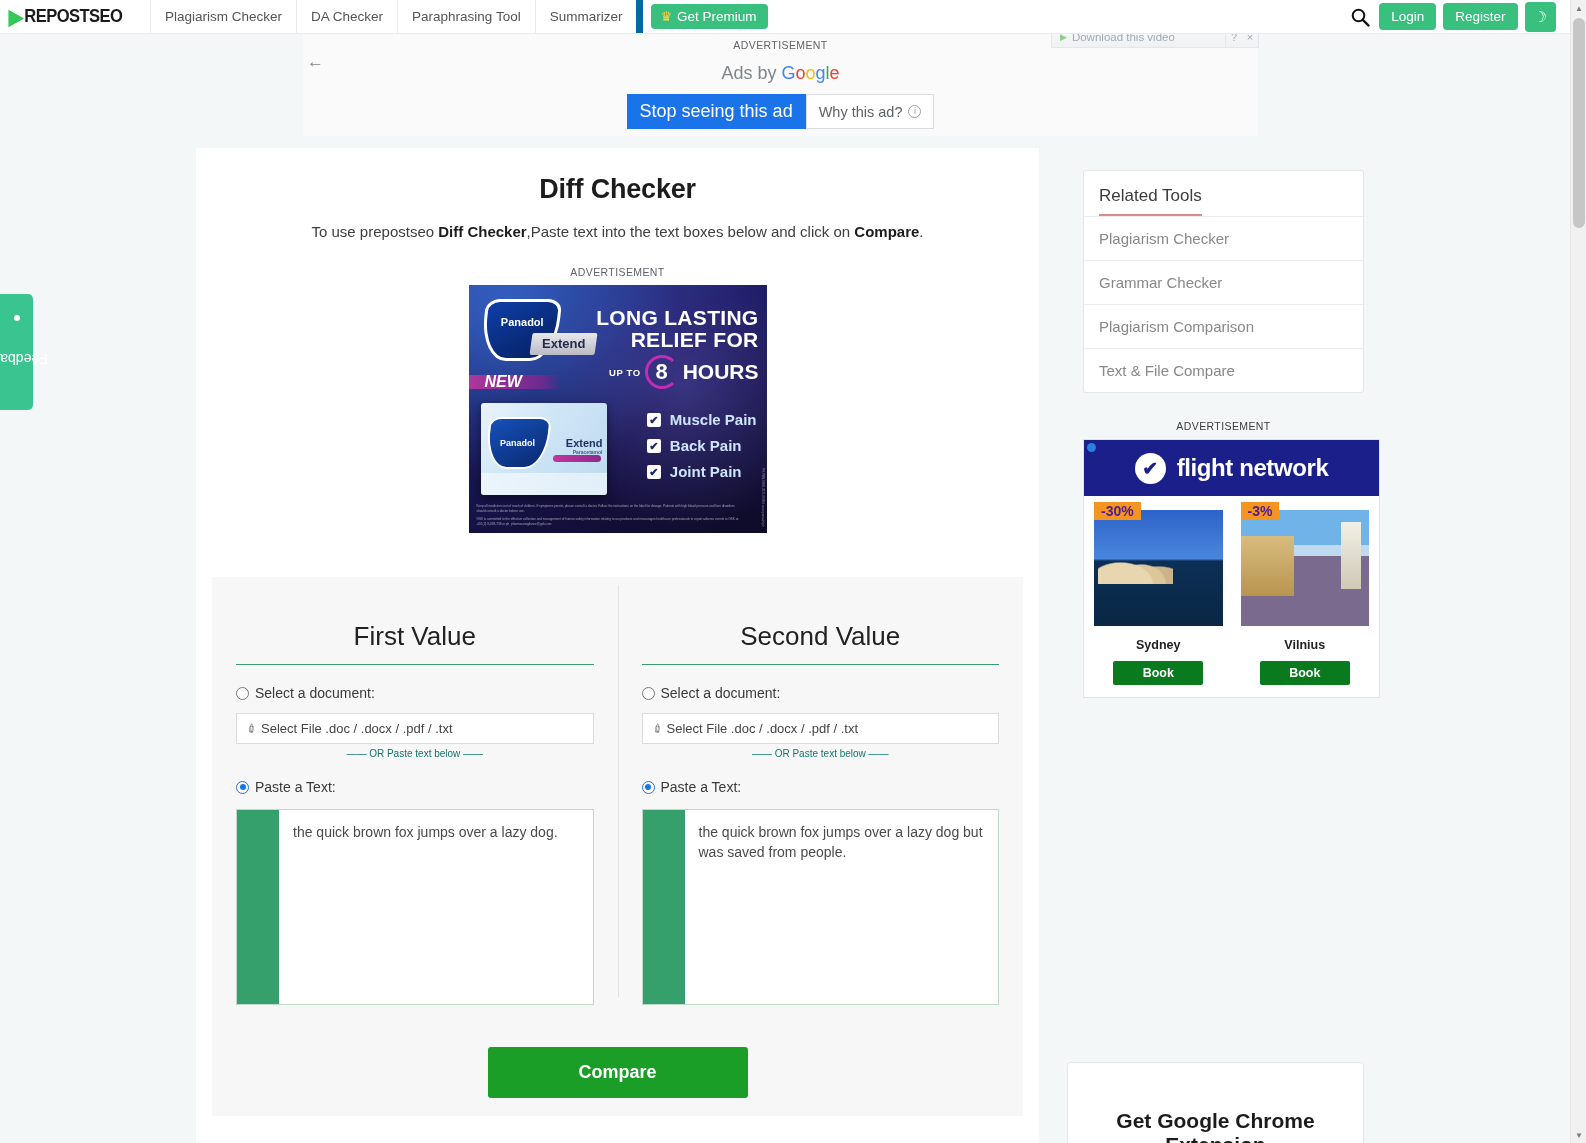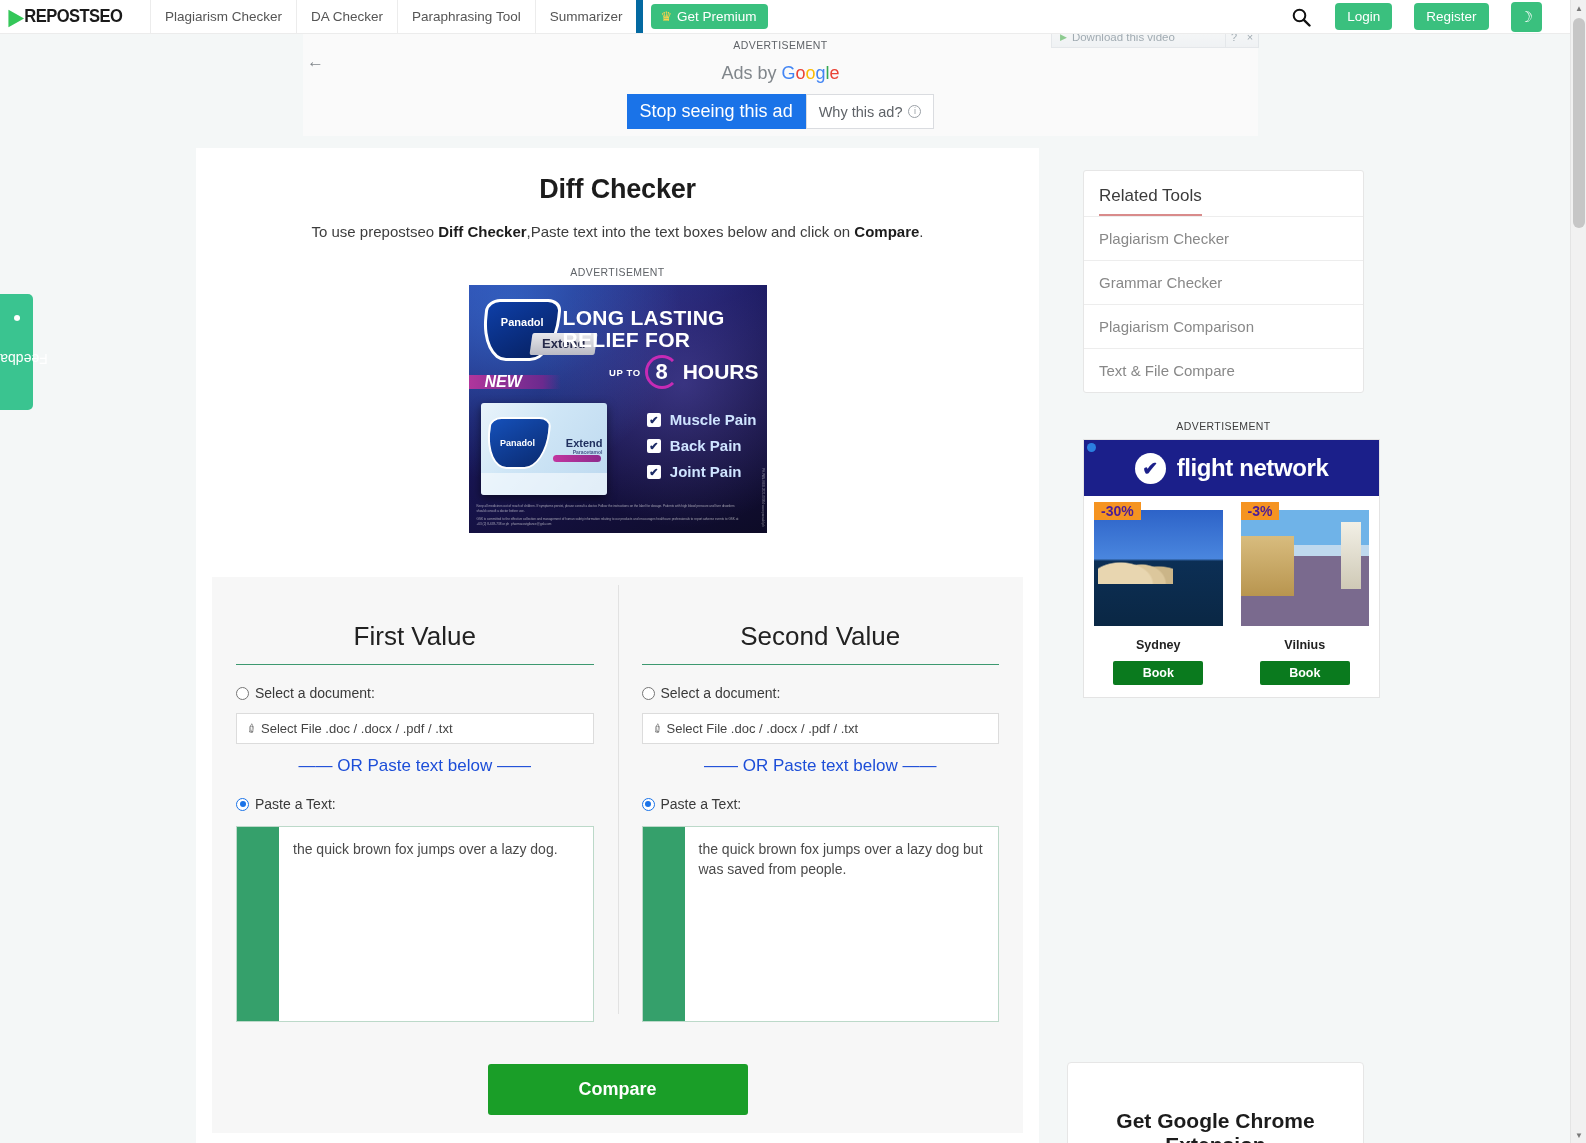--- a/index.html
+++ b/index.html
@@ -81,22 +81,22 @@
     gap: 5px;
     cursor: pointer;
     white-space: nowrap;
   }
   .crown { color: #ffd24a; font-size: 13px; line-height: 1; }
 
   .header-right {
     margin-left: auto;
     display: flex;
     align-items: center;
-    gap: 22px;
-    padding-right: 28px;
+    gap: 7px;
+    padding-right: 14px;
   }
   .search-icon-btn {
     width: 24px; height: 24px;
     display: flex; align-items: center; justify-content: center;
     cursor: pointer;
   }
   .pill {
     background: #3ac07e;
     color: #fff;
     font-size: 13.5px;
@@ -307,21 +307,21 @@
     display: flex; align-items: center;
     padding-left: 16px;
   }
   .pn-new span {
     color: #fff; font-style: italic; font-weight: bold; font-size: 16px;
   }
   .pn-headline {
     position: absolute;
     right: 8px; top: 22px;
     width: 196px;
-    text-align: left;
+    text-align: right;
     color: #fff;
     font-weight: bold;
     font-size: 21px;
     line-height: 1.06;
     letter-spacing: 0.3px;
   }
   .pn-upto-row {
     position: absolute;
     right: 8px; top: 70px;
     display: flex; align-items: center; justify-content: flex-end;
@@ -477,23 +477,23 @@
     border: 1px solid #dcdcdc;
     padding: 7px 10px;
     font-size: 13px;
     color: #444;
     display: flex; align-items: center; gap: 4px;
     cursor: pointer;
   }
   .clip { font-size: 12px; color: #666; transform: rotate(-40deg); display:inline-block; }
   .or-paste {
     text-align: center;
-    margin-top: 12px;
-    font-size: 17px;
-    color: #1d4ed8;
+    margin-top: 4px;
+    font-size: 10px;
+    color: #0f766e;
   }
   .textarea-wrap {
     margin-top: 14px;
     display: flex;
     border: 1px solid #bcd9c9;
     background: #fff;
     height: 196px;
   }
   .textarea-gutter {
     width: 42px;

